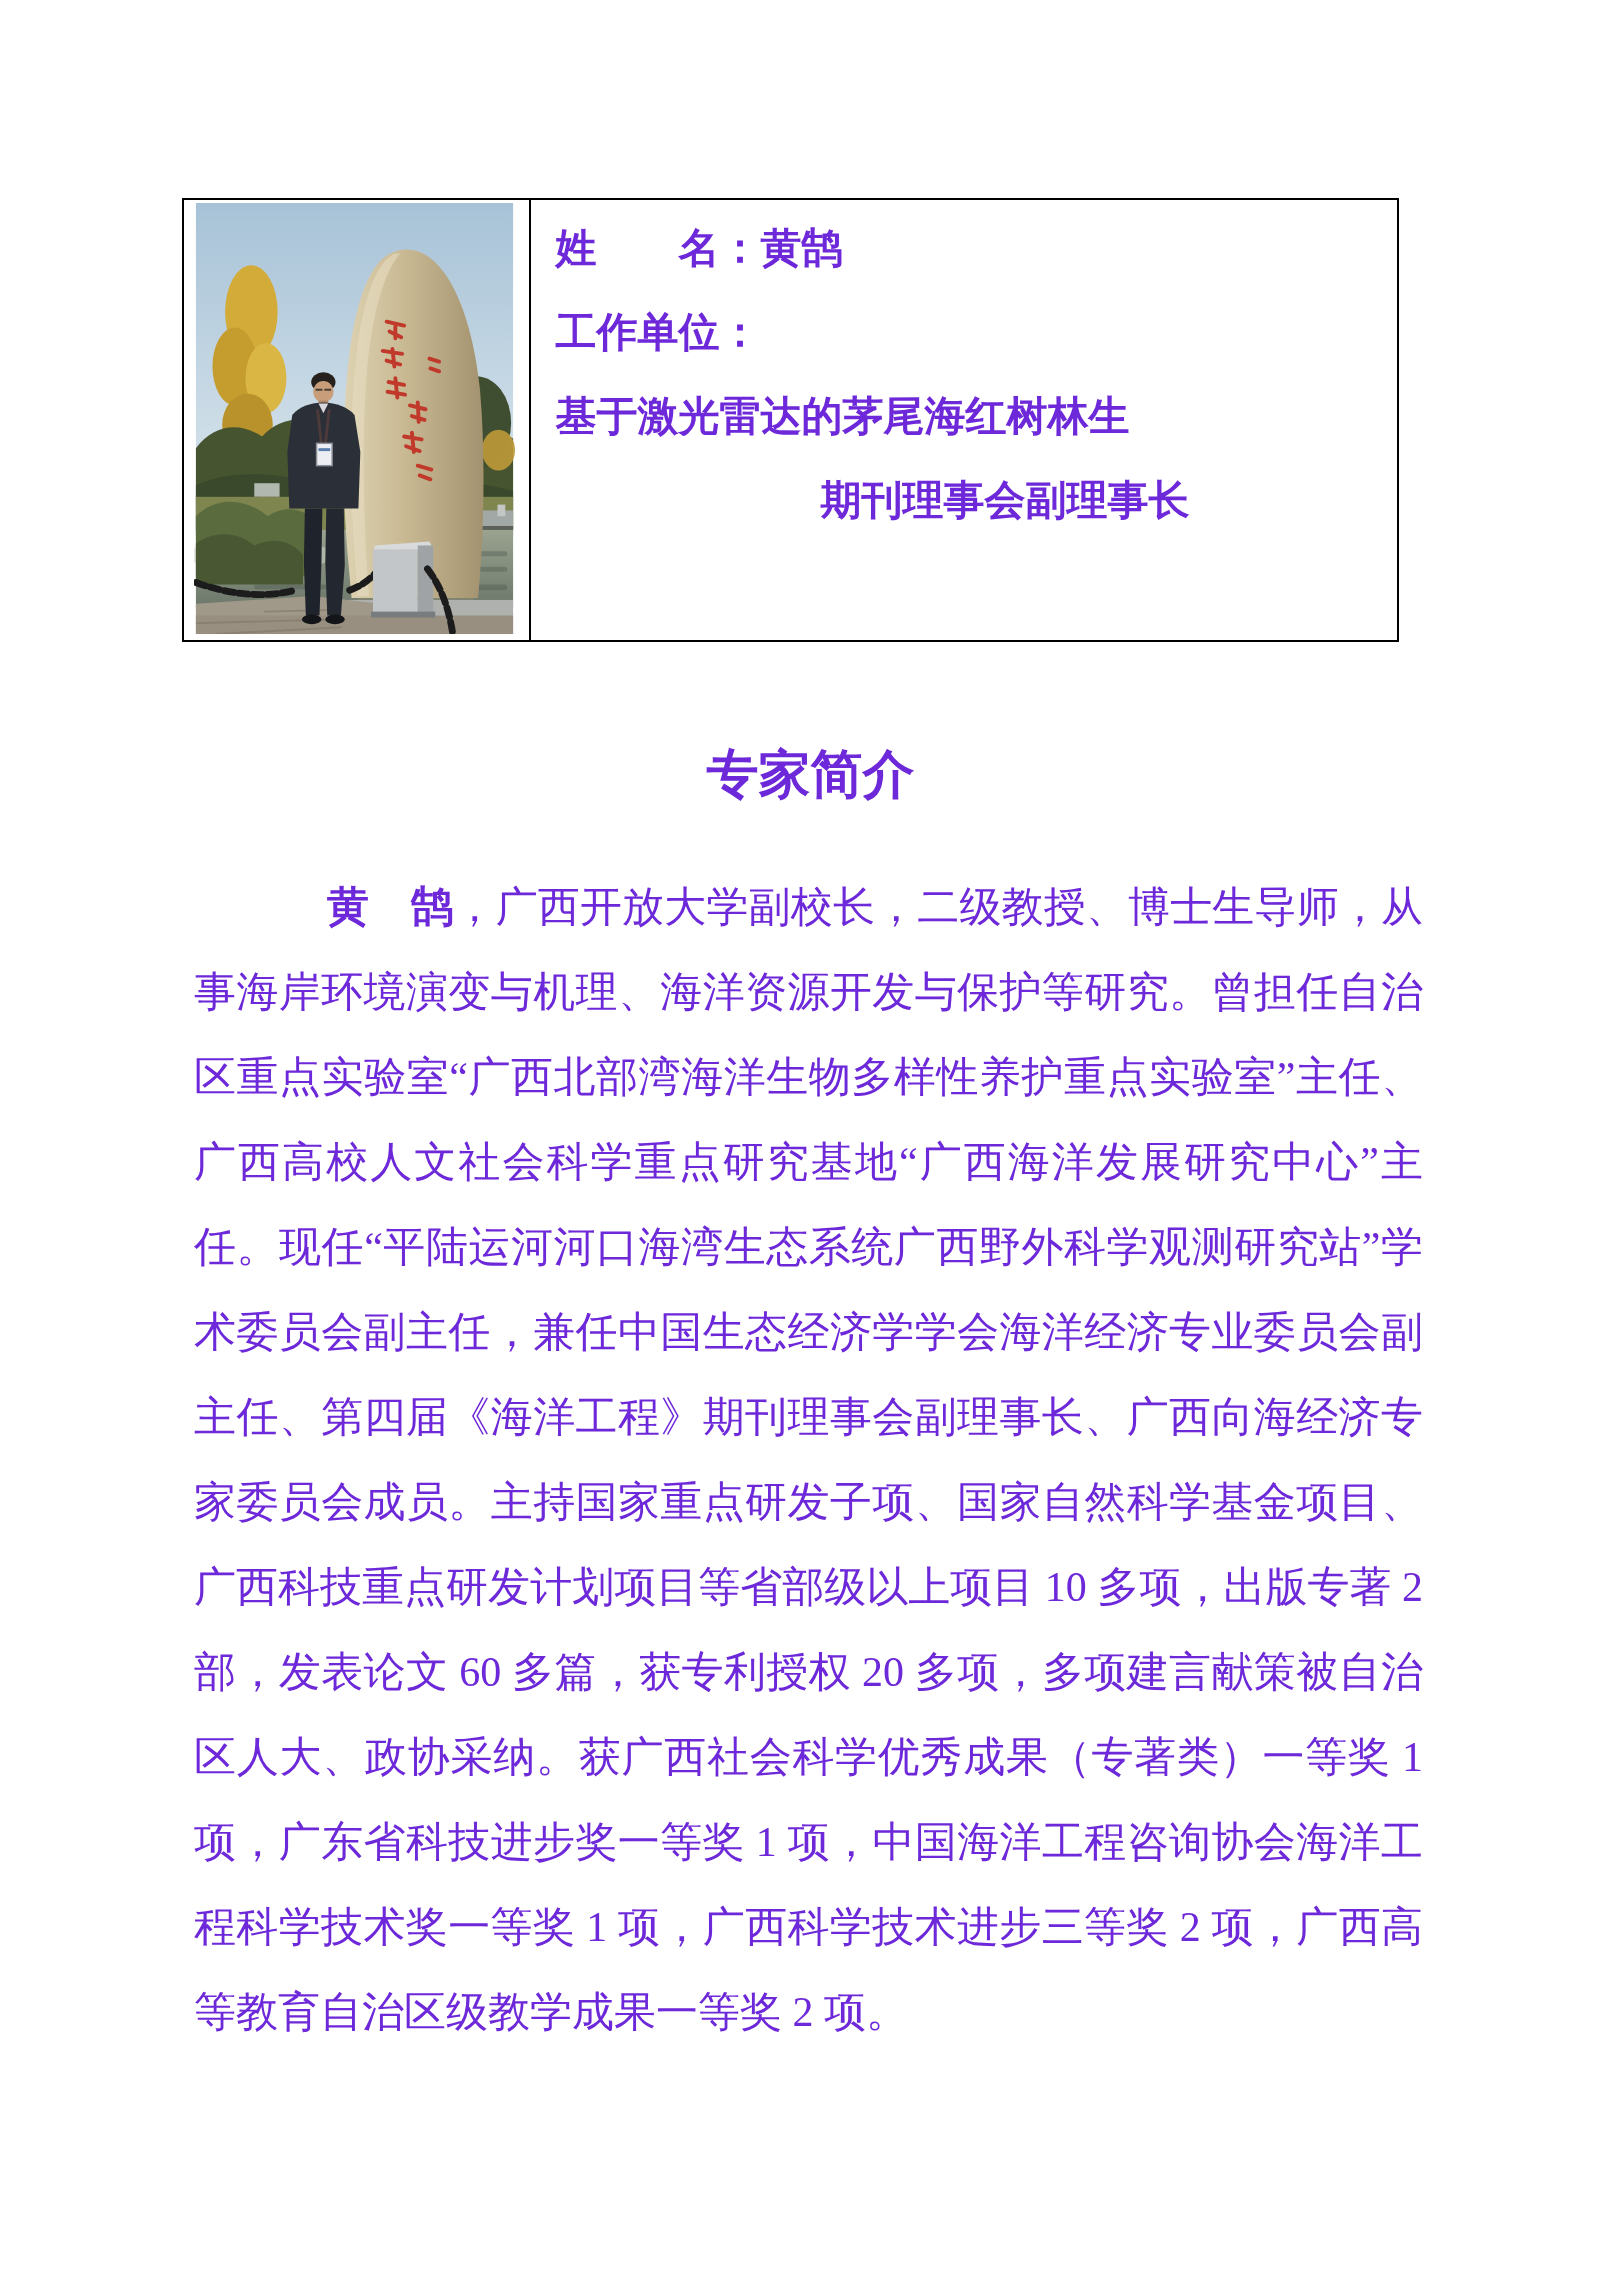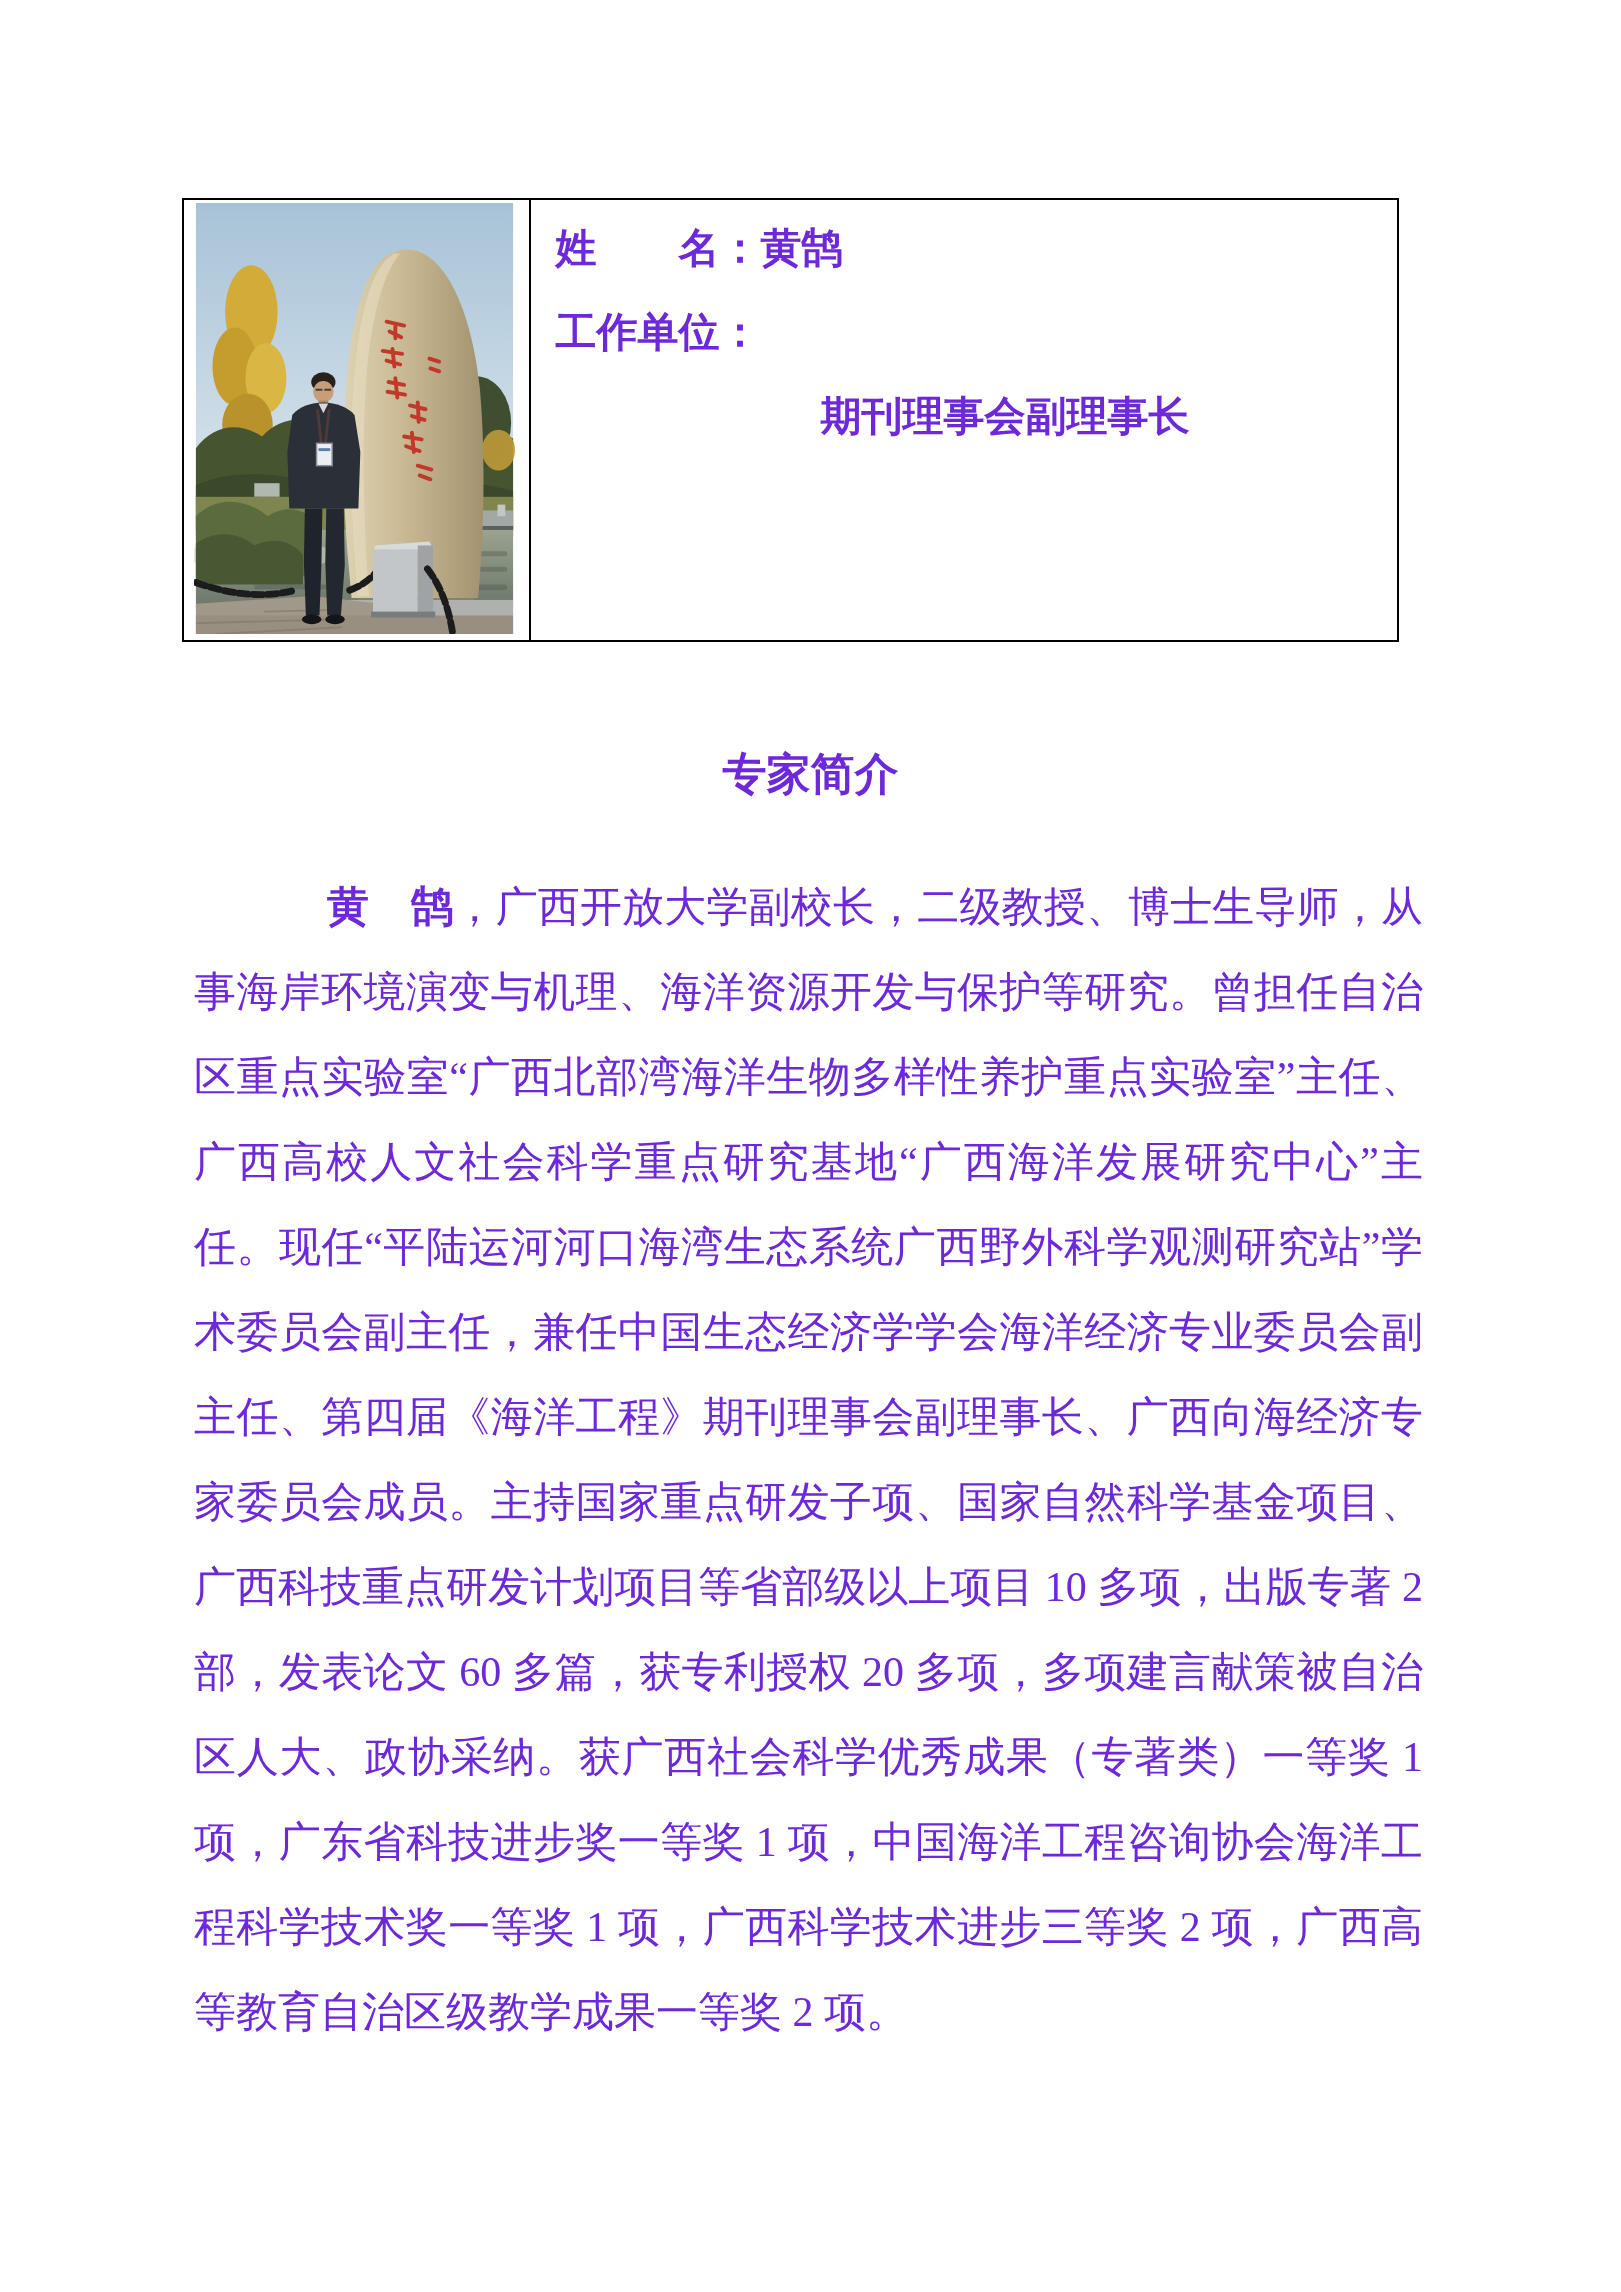--- a/index.html
+++ b/index.html
@@ -35,21 +35,21 @@
     line-height:84px;
   }
   .info-row{display:flex;white-space:nowrap;}
   .lbl{font-weight:bold;letter-spacing:0;}
   .val{font-weight:bold;}
   .title2{margin-left:265px;}
   
   .section-title{
     margin:111px 0 0 0;
     text-align:center;
-    font-size:44px;
+    font-size:52px;
     line-height:44px;
     font-weight:bold;
   }
   
   .bio{
     margin:68px 198px 0 194px;
     font-size:42px;
     line-height:85px;
     text-align:justify;
     text-justify:inter-ideograph;
@@ -185,20 +185,21 @@
 
     <div class="info-cell">
       <div class="info-row">
         <span class="lbl">姓　　名：</span>
           <span class="val">黄鹄</span>
       </div>
       <div class="info-row">
         <span class="lbl">工作单位：</span>
       </div>
       <div class="info-row">
+          <span class="val">基于激光雷达的茅尾海红树林生</span>
       </div>
       <div class="info-row">
         <span class="val title2">期刊理事会副理事长</span>
       </div>
     </div>
   </div>
 
   <div style="height:642px;"></div>
 
   <h2 class="section-title">专家简介</h2>

